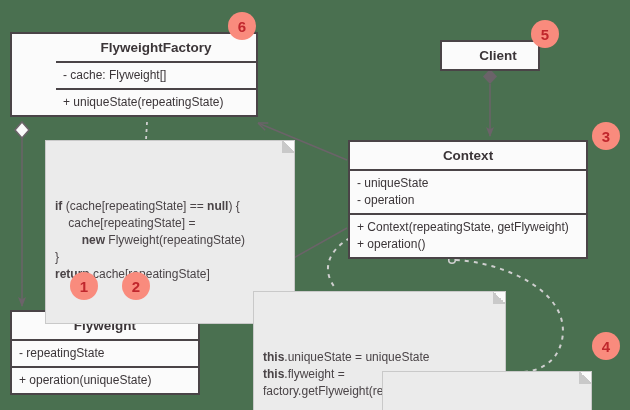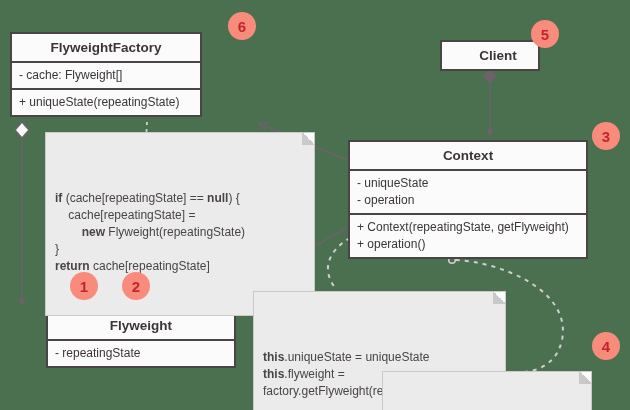--- a/index.html
+++ b/index.html
@@ -124,21 +124,21 @@
     </g>
 
     <path d="M147,122 L146,140" stroke="#cfcfcf" stroke-width="1.8" stroke-dasharray="3,4" fill="none"></path>
 
     <path d="M350,238 C326,252 322,272 336,289" stroke="#cfcfcf" stroke-width="2" stroke-dasharray="4,5" fill="none"></path>
 
     <path d="M456,260 C500,262 572,290 562,340 C556,368 530,374 512,372" stroke="#cfcfcf" stroke-width="2" stroke-dasharray="4,5" fill="none"></path>
     <circle cx="452" cy="260" r="3.3" fill="none" stroke="#cfcfcf" stroke-width="1.6"></circle>
   </svg>
 
-  <div class="uml" style="left:10px; top:32px; width:192px;">
+  <div class="uml" style="left:10px; top:32px; width:248px;padding-left:44px;">
     <div class="row title">FlyweightFactory</div>
     <div class="row attrs">
       <div class="line">- cache: Flyweight[]</div>
     </div>
     <div class="row ops">
       <div class="line">+ uniqueState(repeatingState)</div>
     </div>
   </div>
 
   <div class="uml" style="left:440px; top:40px; width:100px;padding-left:16px;">
@@ -150,28 +150,31 @@
     <div class="row attrs">
       <div class="line">- uniqueState</div>
       <div class="line">- operation</div>
     </div>
     <div class="row ops">
       <div class="line">+ Context(repeatingState, getFlyweight)</div>
       <div class="line">+ operation()</div>
     </div>
   </div>
 
-  <div class="uml" style="left:10px; top:310px; width:190px;margin-left:36px;">
+  <div class="uml" style="left:10px; top:310px; width:190px;">
     <div class="row title">Flyweight</div>
     <div class="row attrs">
       <div class="line">- repeatingState</div>
     </div>
-  </div>
-
-  <div class="note" style="left:45px; top:132px; width:270px;">
+    <div class="row ops">
+      <div class="line">+ operation(uniqueState)</div>
+    </div>
+  </div>
+
+  <div class="note" style="left:45px; top:140px; width:250px;">
     <span class="fold"></span>
     <div id="factory-code-body"><div><b>if</b> (cache[repeatingState] == <b>null</b>) {</div><div>    cache[repeatingState] =</div><div>        <b>new</b> Flyweight(repeatingState)</div><div>}</div><div><b>return</b> cache[repeatingState]</div></div>
   </div>
 
   <div class="note" style="left:253px; top:291px; width:253px;">
     <span class="fold"></span>
     <div id="ctor-code-body"><div><b>this</b>.uniqueState = uniqueState</div><div><b>this</b>.flyweight =</div><div>factory.getFlyweight(repeatingState)</div></div>
   </div>
 
   <div class="note" style="left:382px; top:371px; width:210px; padding-top:7px;">

